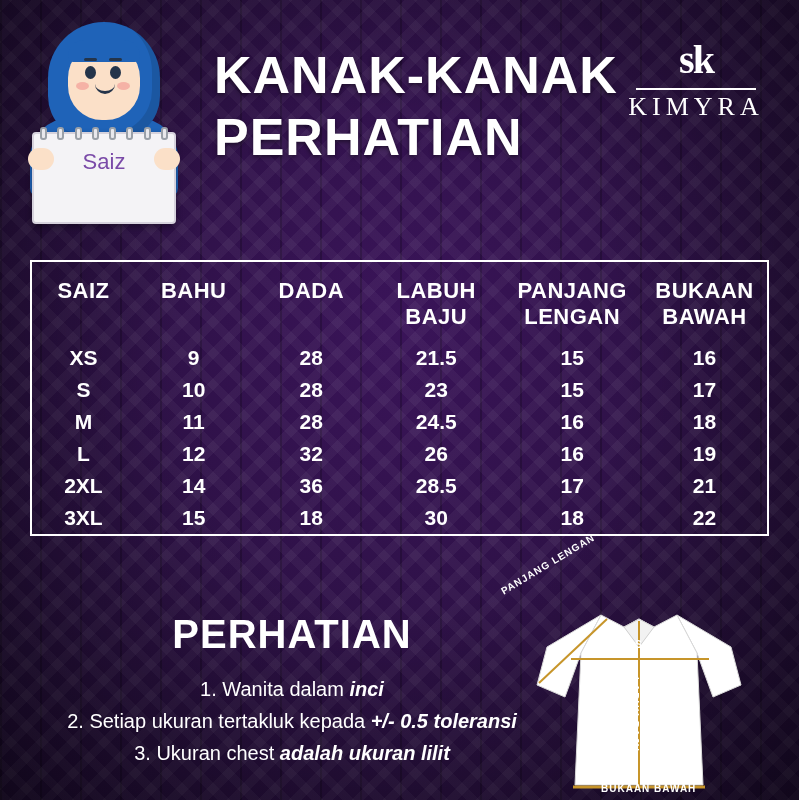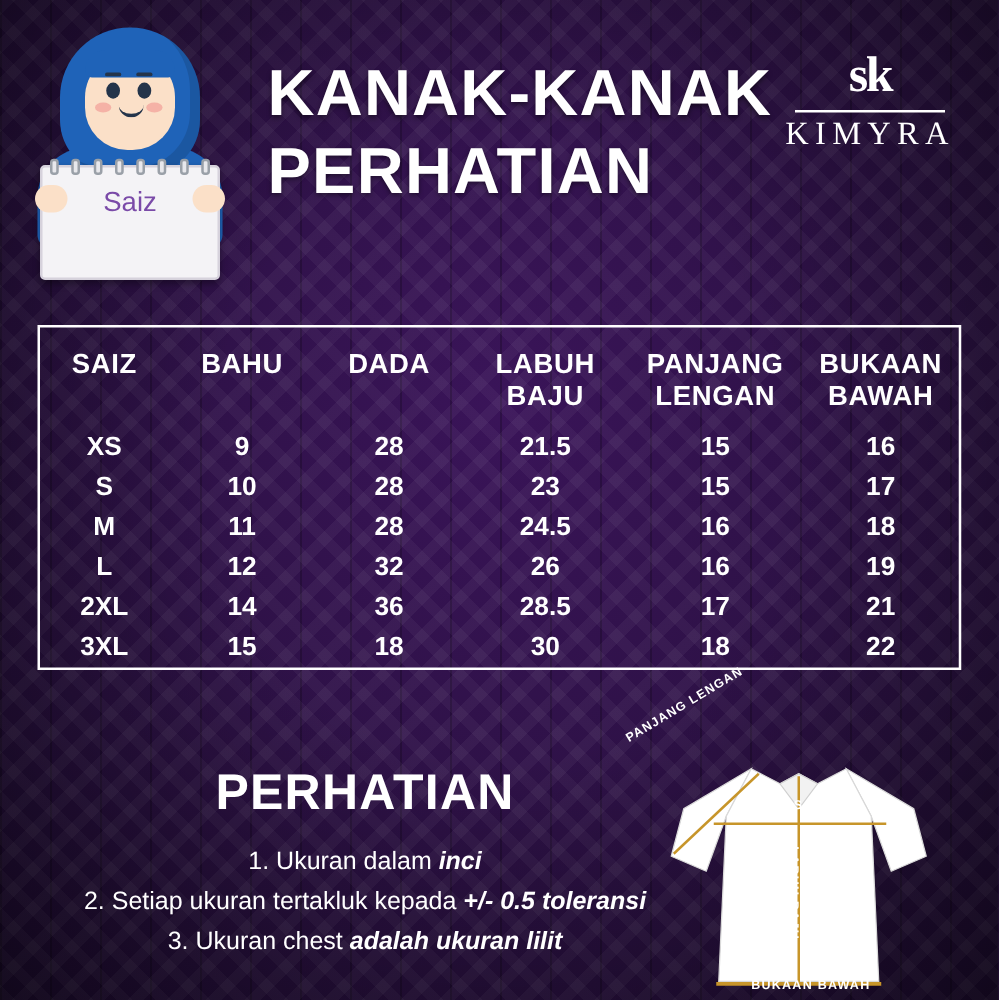--- a/index.html
+++ b/index.html
@@ -460,21 +460,21 @@
         </tr>
       </tbody>
     </table>
   </div>
 
   <div class="notes layer">
     <h2>PERHATIAN</h2>
     <ol>
       <li>
         <span>1.</span>
-        <span>Ukuran dalam </span><b>inci</b>
+        <span>Wanita dalam </span><b>inci</b>
       </li>
       <li>
         <span>2.</span>
         <span>Setiap ukuran tertakluk kepada </span><b>+/- 0.5 toleransi</b>
       </li>
       <li>
         <span>3.</span>
         <span>Ukuran chest </span><b>adalah ukuran lilit</b>
       </li>
     </ol>

